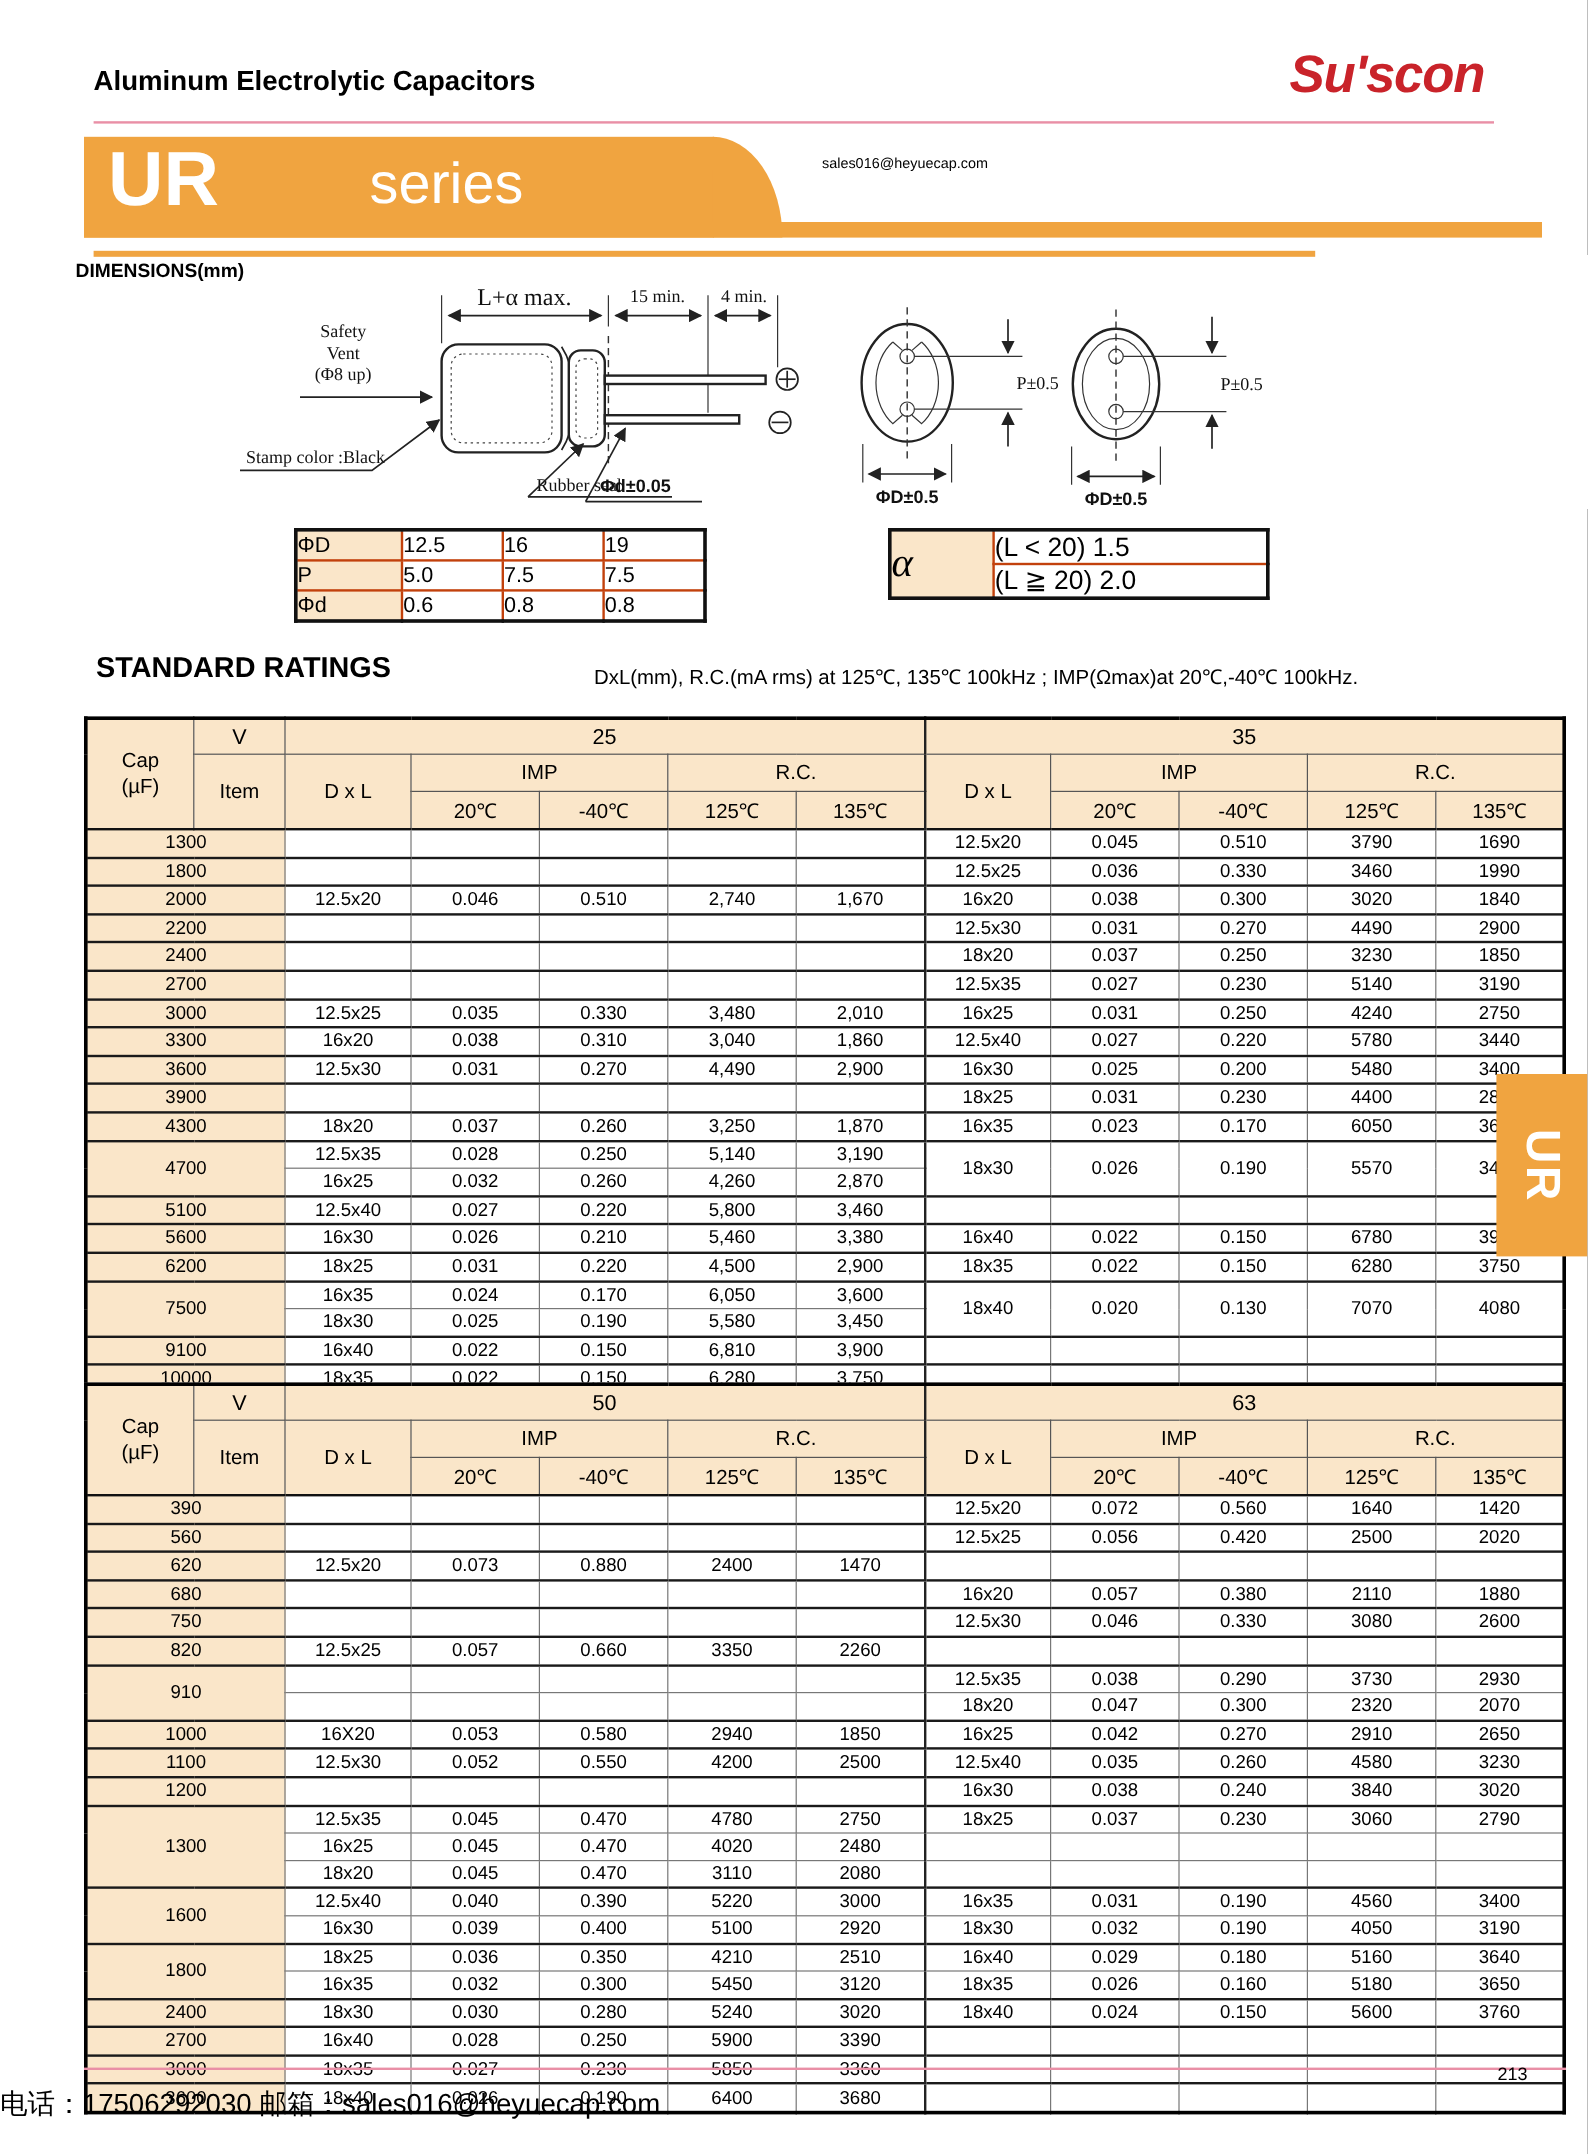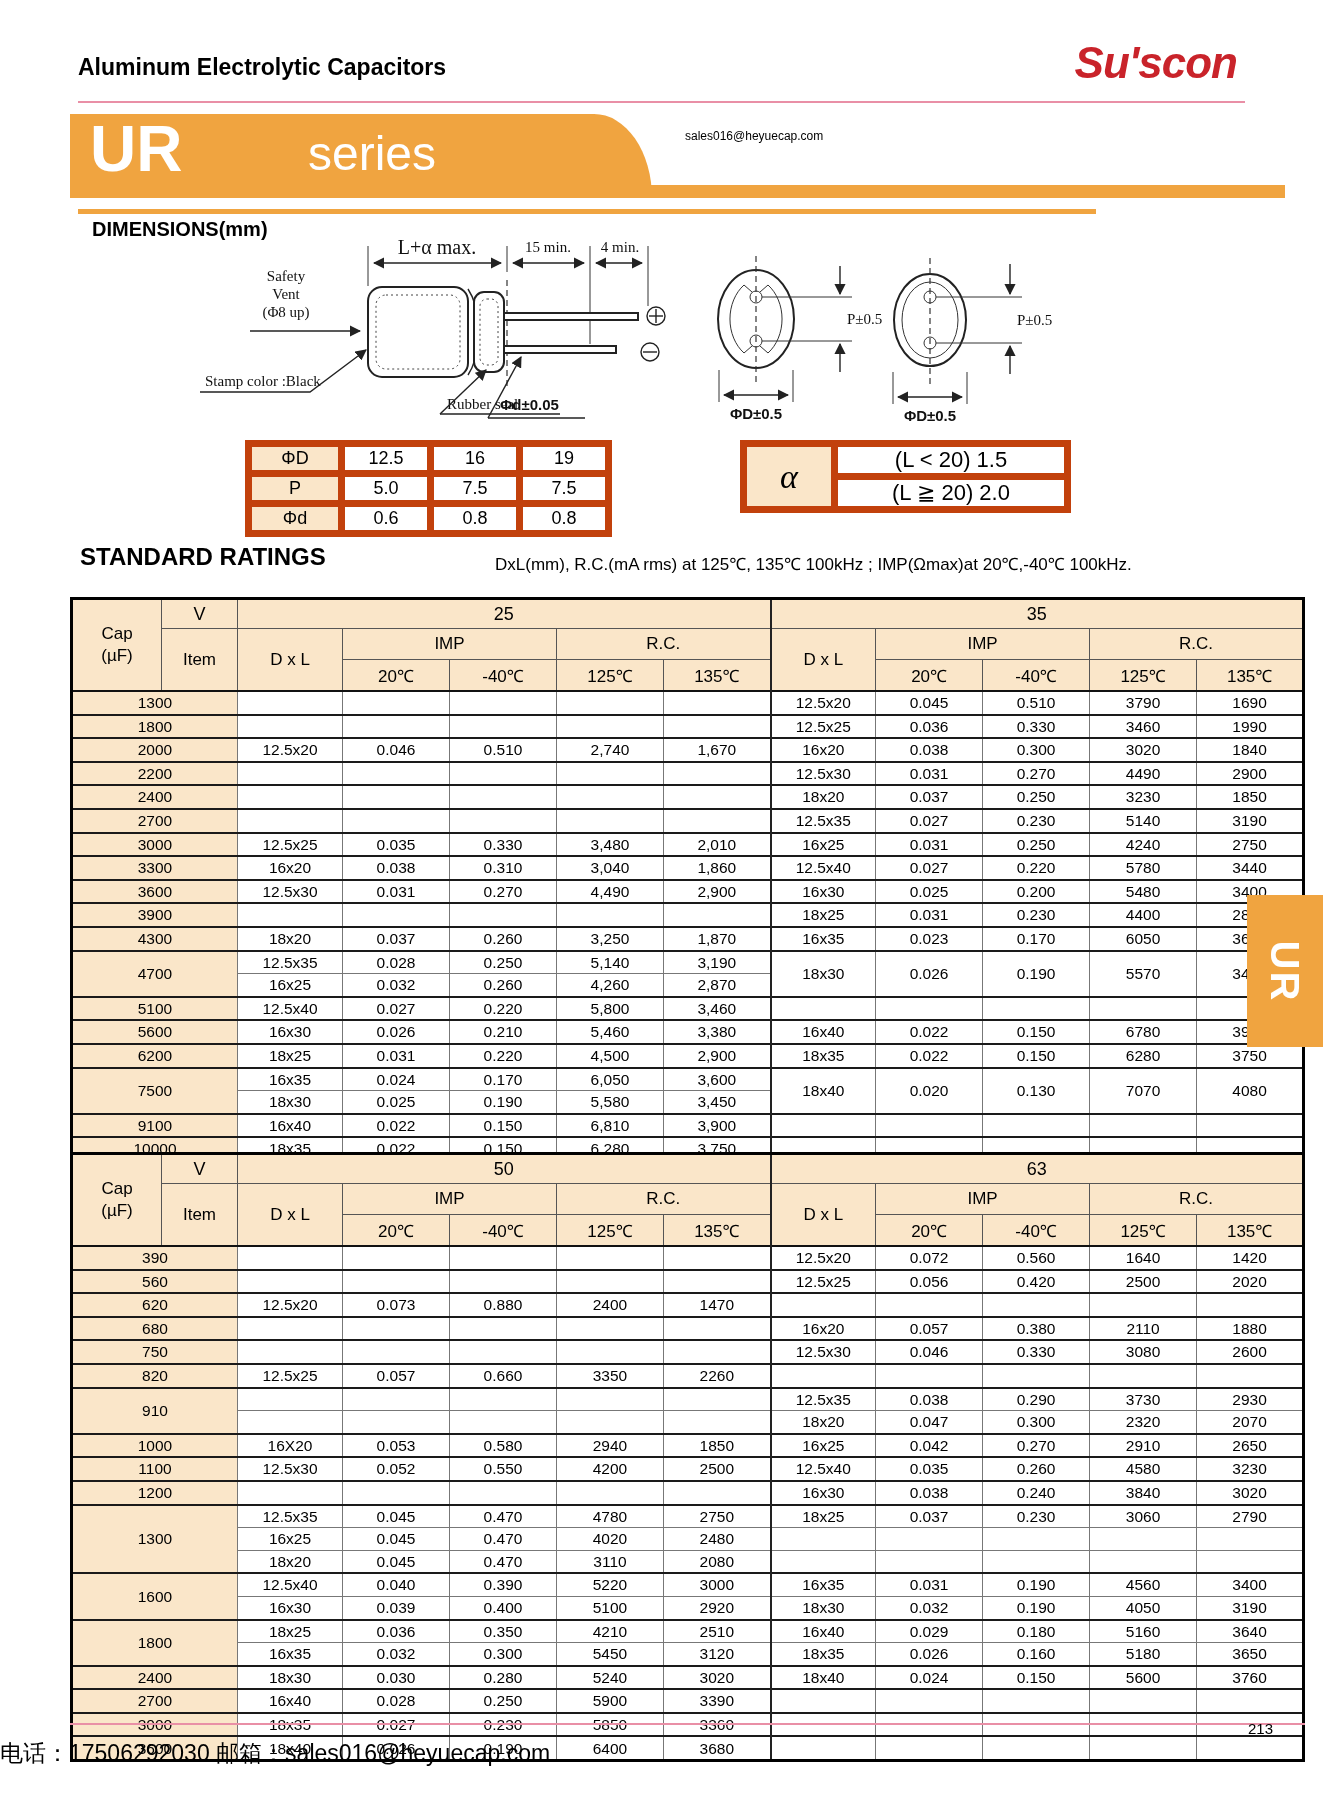--- a/index.html
+++ b/index.html
@@ -12,34 +12,34 @@
   .rule-pink-top{position:absolute;left:78px;top:101px;width:1167px;height:2px;background:#E98FA6;}
   .banner-block{position:absolute;left:70px;top:114px;width:525px;height:84px;background:#F0A440;}
   .banner-swoosh{position:absolute;left:594px;top:114px;width:58px;height:84px;background:#F0A440;
                  border-top-right-radius:58px 84px;}
   .banner-strip{position:absolute;left:70px;top:185px;width:1215px;height:13px;background:#F0A440;}
   .banner-ur{position:absolute;left:90px;top:112px;font-size:64px;font-weight:bold;color:#fff;}
   .banner-series{position:absolute;left:308px;top:126px;font-size:48px;font-weight:400;color:#fff;}
   .banner-email{position:absolute;left:645px;top:129px;font-size:12px;color:#000;margin-left:40px;}
   .rule-orange{position:absolute;left:78px;top:209px;width:1018px;height:5px;background:#F0A440;}
   
-  .dims-title{position:absolute;left:92px;top:218px;font-size:20px;font-weight:bold;color:#000;}
+  .dims-title{position:absolute;left:63px;top:218px;font-size:16px;font-weight:bold;color:#000;}
   svg.diagram{position:absolute;left:0;top:0;width:1323px;height:432px;}
   svg.diagram .ln{stroke:#222;stroke-width:1.4;fill:none;}
   svg.diagram .thin{stroke:#333;stroke-width:1;fill:none;}
   svg.diagram .shape{stroke:#222;stroke-width:2;fill:#fff;}
   svg.diagram .dot{stroke:#444;stroke-width:1;fill:none;stroke-dasharray:2,3;}
   svg.diagram .dash{stroke:#333;stroke-width:1.2;fill:none;stroke-dasharray:6,4;}
   svg.diagram text{fill:#111;}
   .tserif{font-family:"Liberation Serif",serif;font-size:15px;}
   .tserifbig{font-family:"Liberation Serif",serif;font-size:20px;}
   .tsans{font-family:"Liberation Sans",sans-serif;font-size:15px;font-weight:600;}
   
   .mini{position:absolute;border-collapse:collapse;table-layout:fixed;background:#fff;}
-  .mini td{border:7px solid #c2410c;text-align:center;font-size:18px;padding:0;}
+  .mini td{border:2px solid #c2410c;text-align:left;font-size:18px;padding:0;}
   .dim-table{left:245px;top:440px;border:3px solid #111;}
   .dim-table td{width:82px;height:23px;}
   .dim-table td.hd{background:#FAE6C9;width:86px;}
   .alpha-table{left:740px;top:440px;border:3px solid #111;}
   .alpha-table td.sym{background:#FAE6C9;width:84px;height:54px;
       font-family:"Liberation Serif",serif;font-style:italic;font-size:34px;}
   .alpha-table td.val{width:226px;height:26px;font-size:22px;}
   
   .ratings-title{position:absolute;left:80px;top:543px;font-size:24px;font-weight:bold;color:#000;}
   .ratings-note{position:absolute;left:495px;top:552px;font-size:17px;color:#000;}

